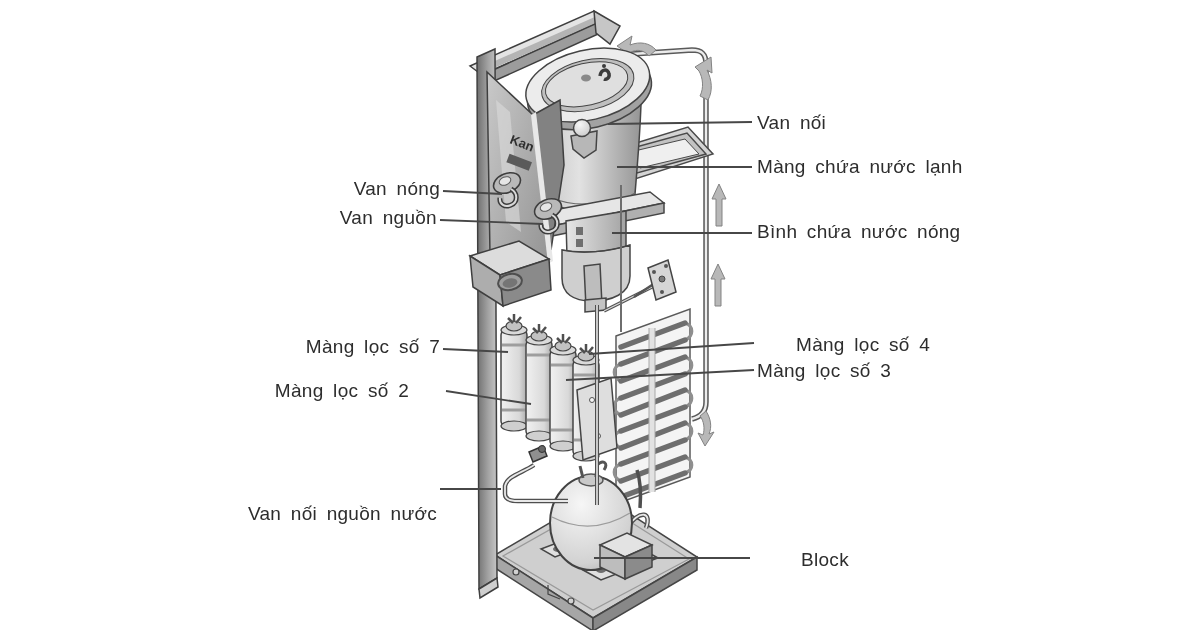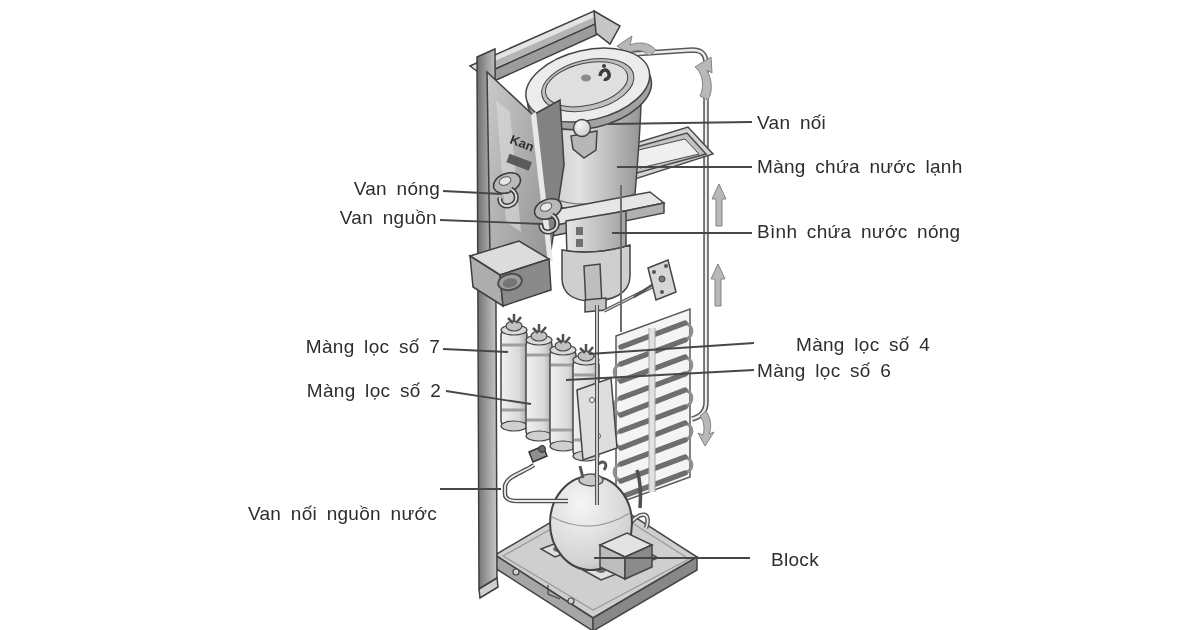--- a/index.html
+++ b/index.html
@@ -281,22 +281,22 @@
     <line x1="612" y1="233" x2="752" y2="233"></line>
     <line x1="589" y1="354" x2="754" y2="343"></line>
     <line x1="566" y1="380" x2="754" y2="370"></line>
     <line x1="594" y1="558" x2="750" y2="558"></line>
   </g>
 </svg>
 
 <div class="lbl right" style="right:760px;top:178px">Van nóng</div>
 <div class="lbl right" style="right:763px;top:207px">Van nguồn</div>
 <div class="lbl right" style="right:760px;top:336px">Màng lọc số 7</div>
-<div class="lbl right" style="right:759px;top:380px">Màng lọc số 2</div>
+<div class="lbl right" style="right:791px;top:380px">Màng lọc số 2</div>
 <div class="lbl right" style="right:763px;top:503px">Van nối nguồn nước</div>
 <div class="lbl" style="left:757px;top:112px">Van nối</div>
 <div class="lbl" style="left:757px;top:156px">Màng chứa nước lạnh</div>
 <div class="lbl" style="left:757px;top:221px">Bình chứa nước nóng</div>
 <div class="lbl" style="left:796px;top:334px">Màng lọc số 4</div>
-<div class="lbl" style="left:757px;top:360px">Màng lọc số 6</div>
-<div class="lbl" style="left:771px;top:549px">Block</div>
+<div class="lbl" style="left:757px;top:360px">Màng lọc số 3</div>
+<div class="lbl" style="left:801px;top:549px">Block</div>
 
 </div>
 
 </body></html>

